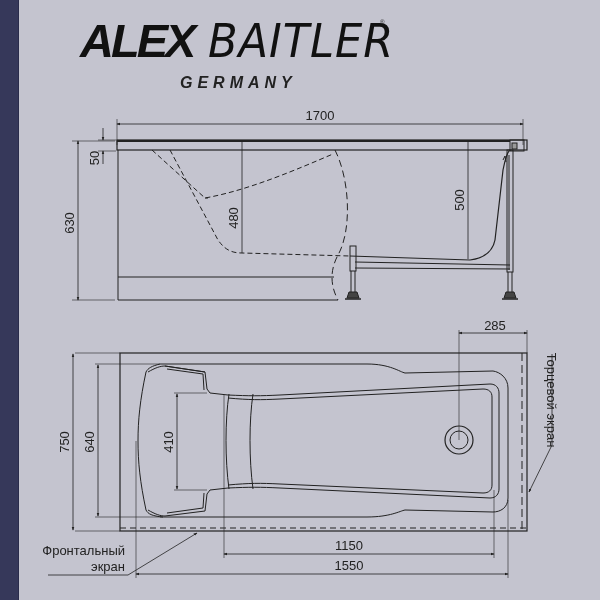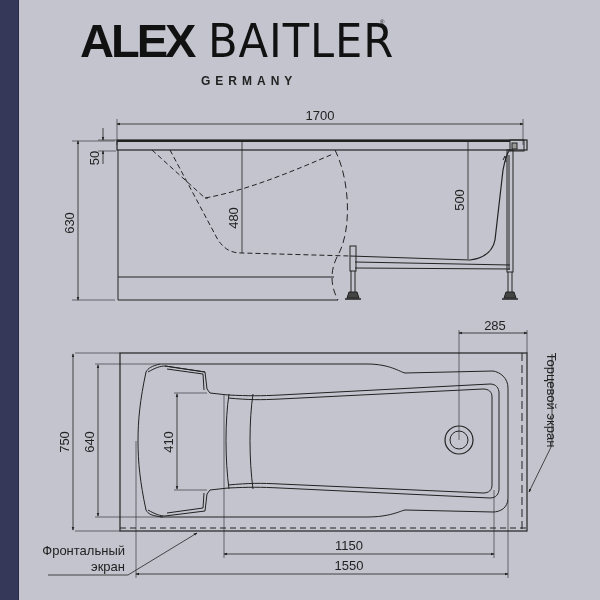--- a/index.html
+++ b/index.html
@@ -1,23 +1,23 @@
 <!DOCTYPE html>
 <html><head>
 <meta charset="utf-8">
 <style>
   html, body { margin:0; padding:0; }
   body { width:600px; height:600px; background:#c4c4cf; position:relative; overflow:hidden; font-family:"Liberation Sans", sans-serif; }
   .stripe { position:absolute; left:0; top:0; width:18px; height:600px; background:#36385a; }
   .stripe-edge { position:absolute; left:18px; top:0; width:1px; height:600px; background:#2a2c4c; }
-  .brand { position:absolute; left:0; top:0; width:552px; height:100px; }
+  .brand { position:absolute; left:0; top:0; width:552px; height:100px;font-style:italic; }
   .brand-bold { position:absolute; left:80px; top:17px; font-size:47px; font-weight:700; letter-spacing:-3px; color:#111; line-height:1; font-family:"Liberation Sans", sans-serif; }
   .brand-light { position:absolute; left:208px; top:17px; font-size:47px; font-weight:400; letter-spacing:1px; color:#111; line-height:1; font-family:"DejaVu Sans", sans-serif; transform:scaleX(0.92); transform-origin:left; -webkit-text-stroke:0; }
   .brand-reg { position:absolute; left:380px; top:19px; font-size:6px; color:#111; }
-  .brand-sub { position:absolute; left:201px; top:74px; font-size:12px; letter-spacing:5px; color:#222; font-weight:700; }
+  .brand-sub { position:absolute; left:180px; top:74px; font-size:16px; letter-spacing:5px; color:#222; font-weight:700; }
   svg.drawing { position:absolute; left:0; top:0; }
   .dim { font-family:"Liberation Sans", sans-serif; font-size:13px; fill:#222; }
   .lbl { font-family:"Liberation Sans", sans-serif; font-size:13px; fill:#222; }
 </style>
 </head>
 <body>
 
 <div class="stripe"></div>
 <div class="stripe-edge"></div>
 

